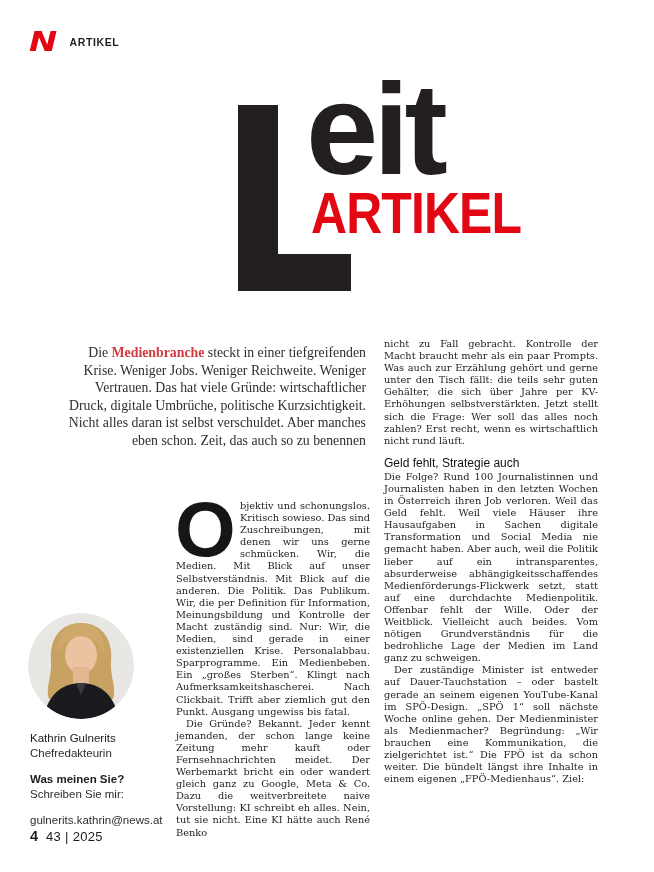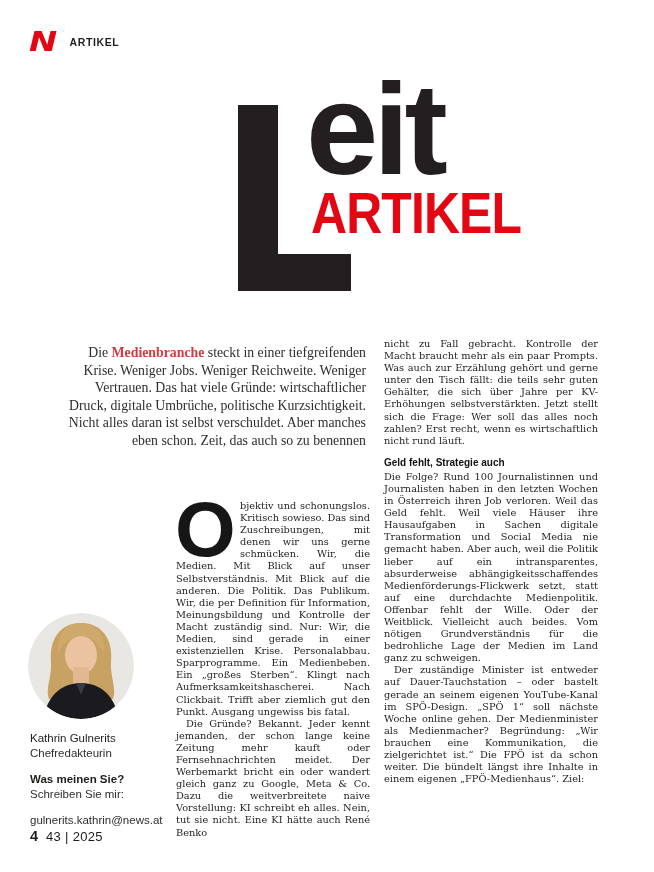--- a/index.html
+++ b/index.html
@@ -29,22 +29,22 @@
          font-size:13.8px;line-height:17.6px;color:#2e2e2e;font-family:Liberation Serif, serif;}
   .intro-highlight{color:#d43a40;font-weight:bold;}
 
   
   .col{position:absolute;font-family:"DejaVu Serif",serif;font-size:9.8px;line-height:12.1px;
        color:#1e1e1e;text-align:justify;hyphens:auto;-webkit-hyphens:auto;}
   .col p{margin:0;}
   .col-left{left:176px;top:500px;width:194px;}
   .col-right{left:384px;top:338px;width:214px;}
   .indent{text-indent:10px;}
-  .subhead{margin:10px 0 2px 0;font-family:"Liberation Sans",sans-serif;font-weight:bold;
-           font-size:10px;line-height:12px;color:#111;text-align:left;}
+  .subhead{margin:10px 0 2px 0;font-family:"Liberation Sans",sans-serif;font-weight:normal;
+           font-size:12px;line-height:12px;color:#111;text-align:left;}
   .dropcap-spacer{float:left;width:64px;height:49px;}
   .dropcap{position:absolute;left:175px;top:490px;font-family:"Liberation Sans",sans-serif;
            font-weight:900;font-size:78px;line-height:1;color:#161616;}
 
   
   .author{position:absolute;left:28px;top:613px;width:145px;}
   .avatar{width:106px;height:106px;border-radius:50%;overflow:hidden;}
   .author-name{margin:12px 0 0 2px;font-size:11.5px;line-height:14.5px;font-weight:normal;color:#1d1d1b;}
   .author-role{margin:0 0 12px 2px;font-size:11.5px;line-height:14.5px;color:#2e2e2e;}
   .author-cta{margin:12px 0 0 2px;font-size:11.5px;line-height:14.5px;font-weight:bold;color:#1d1d1b;}

